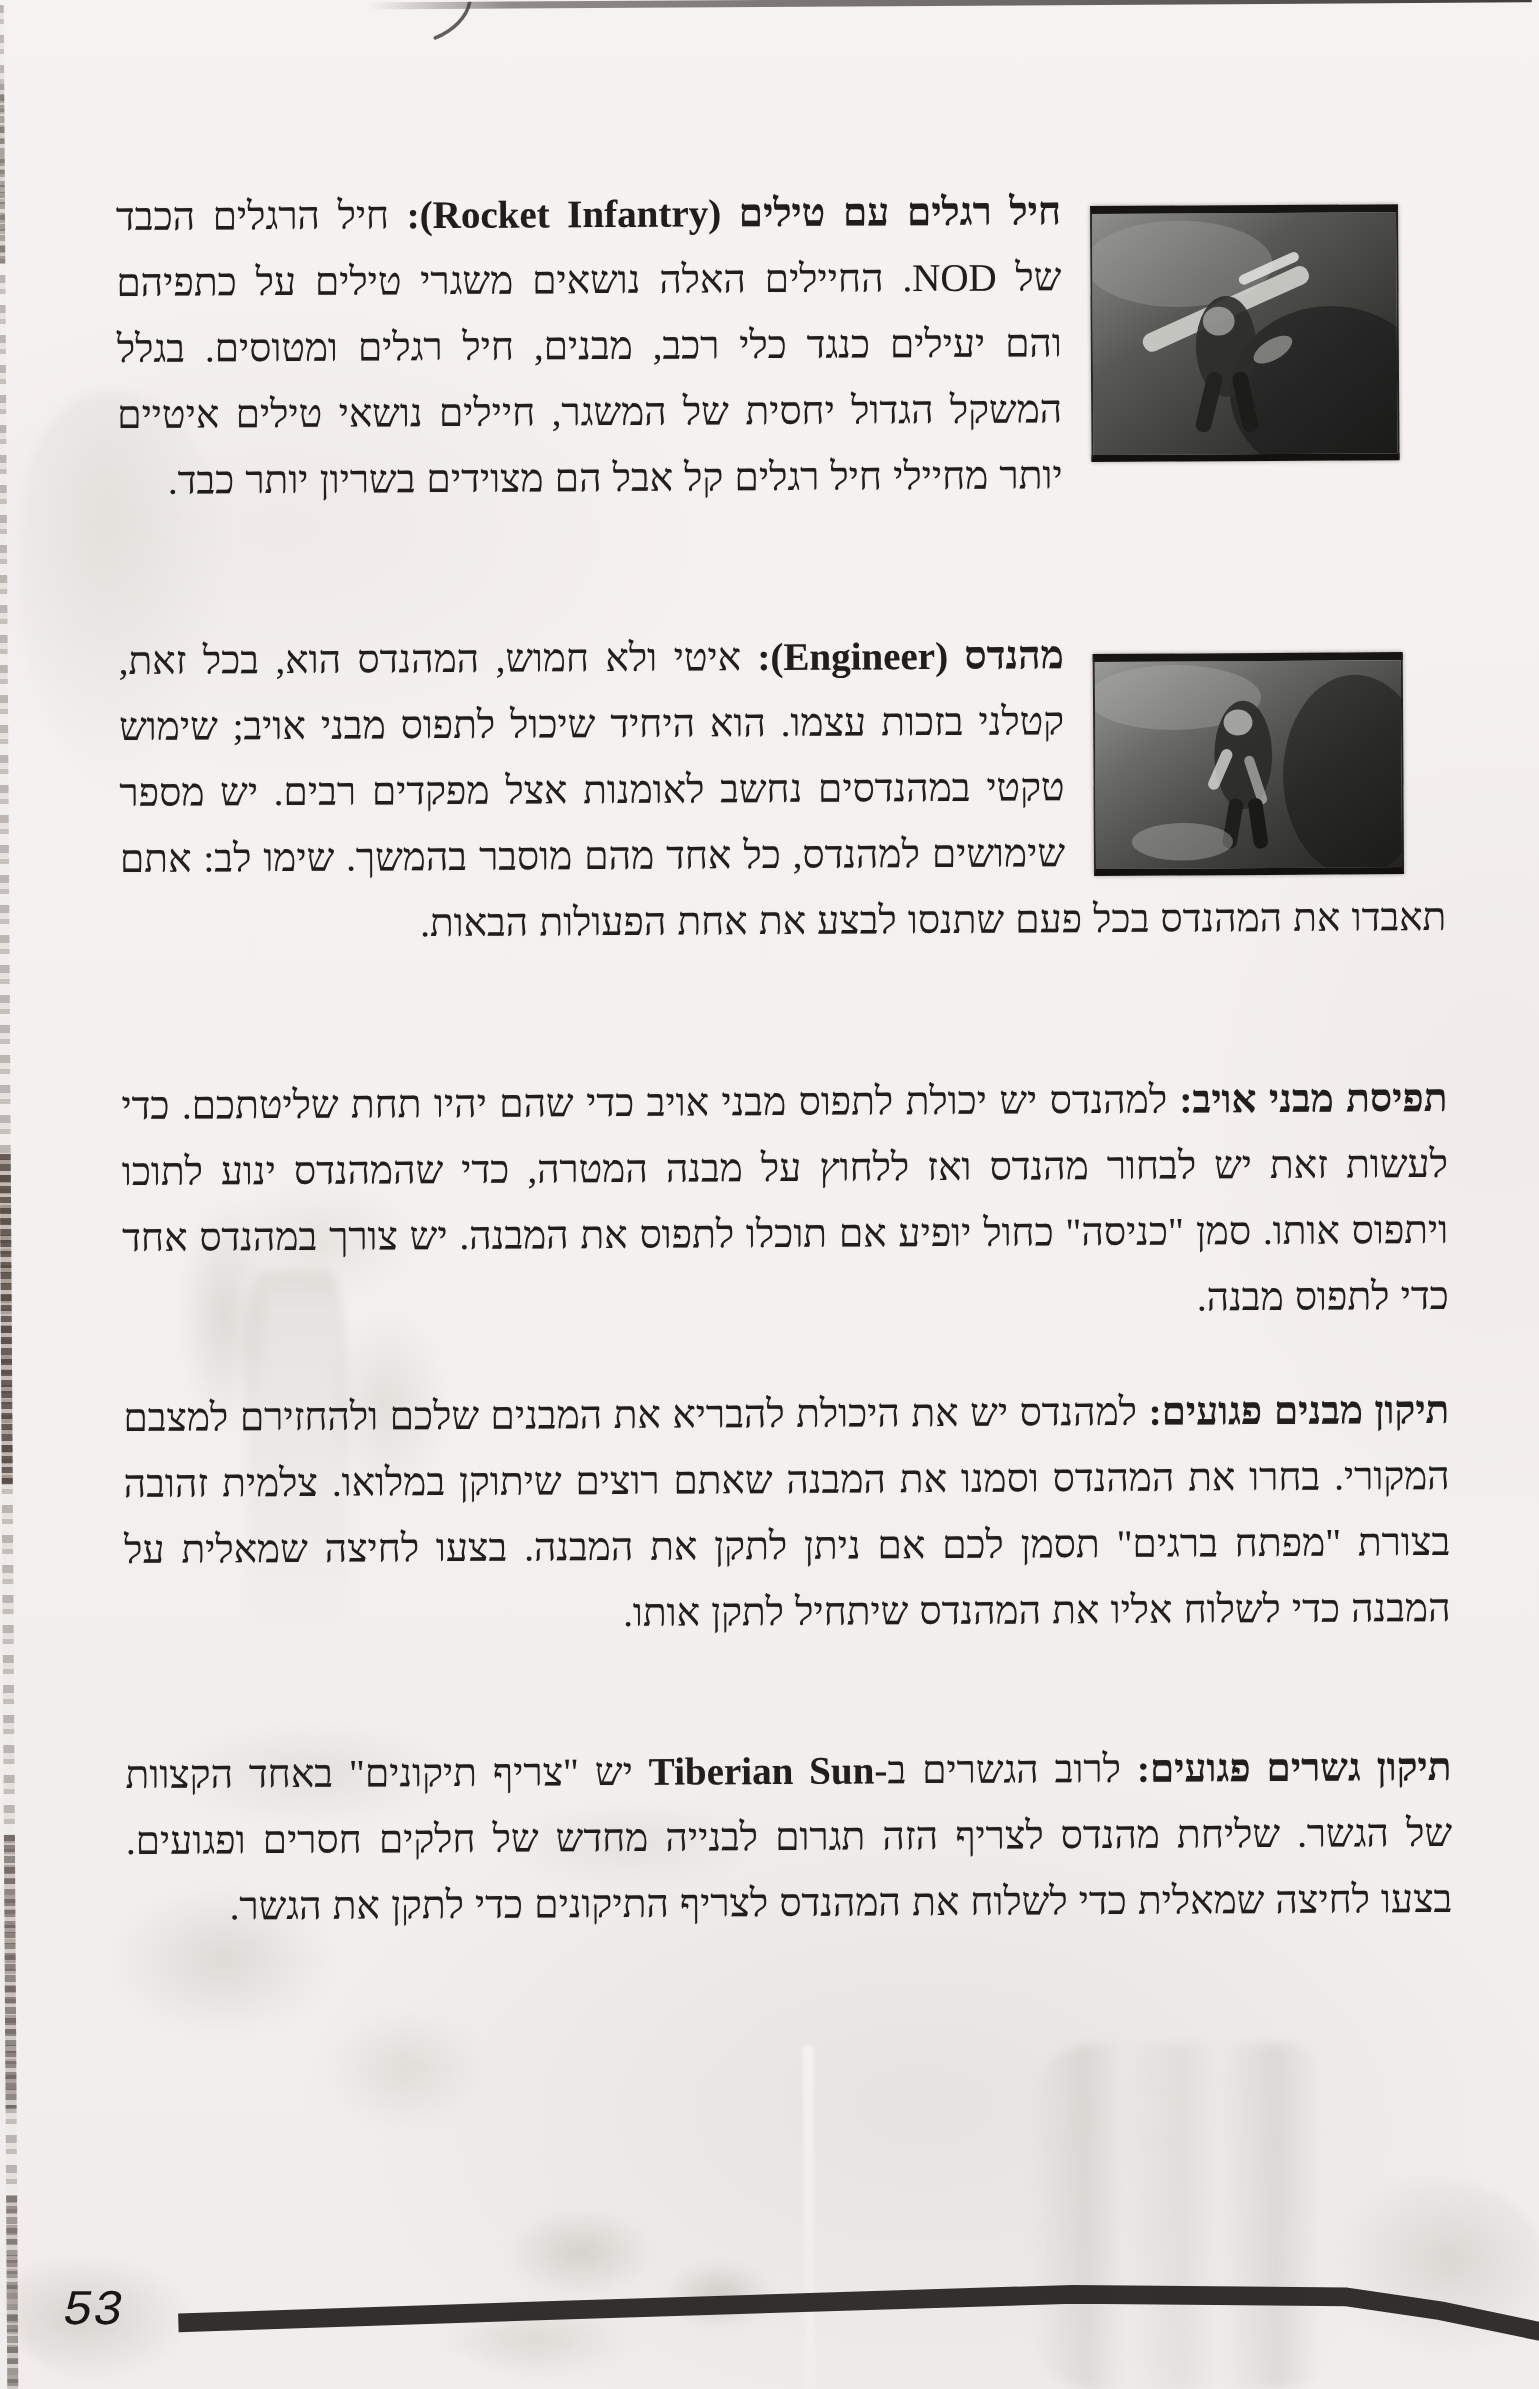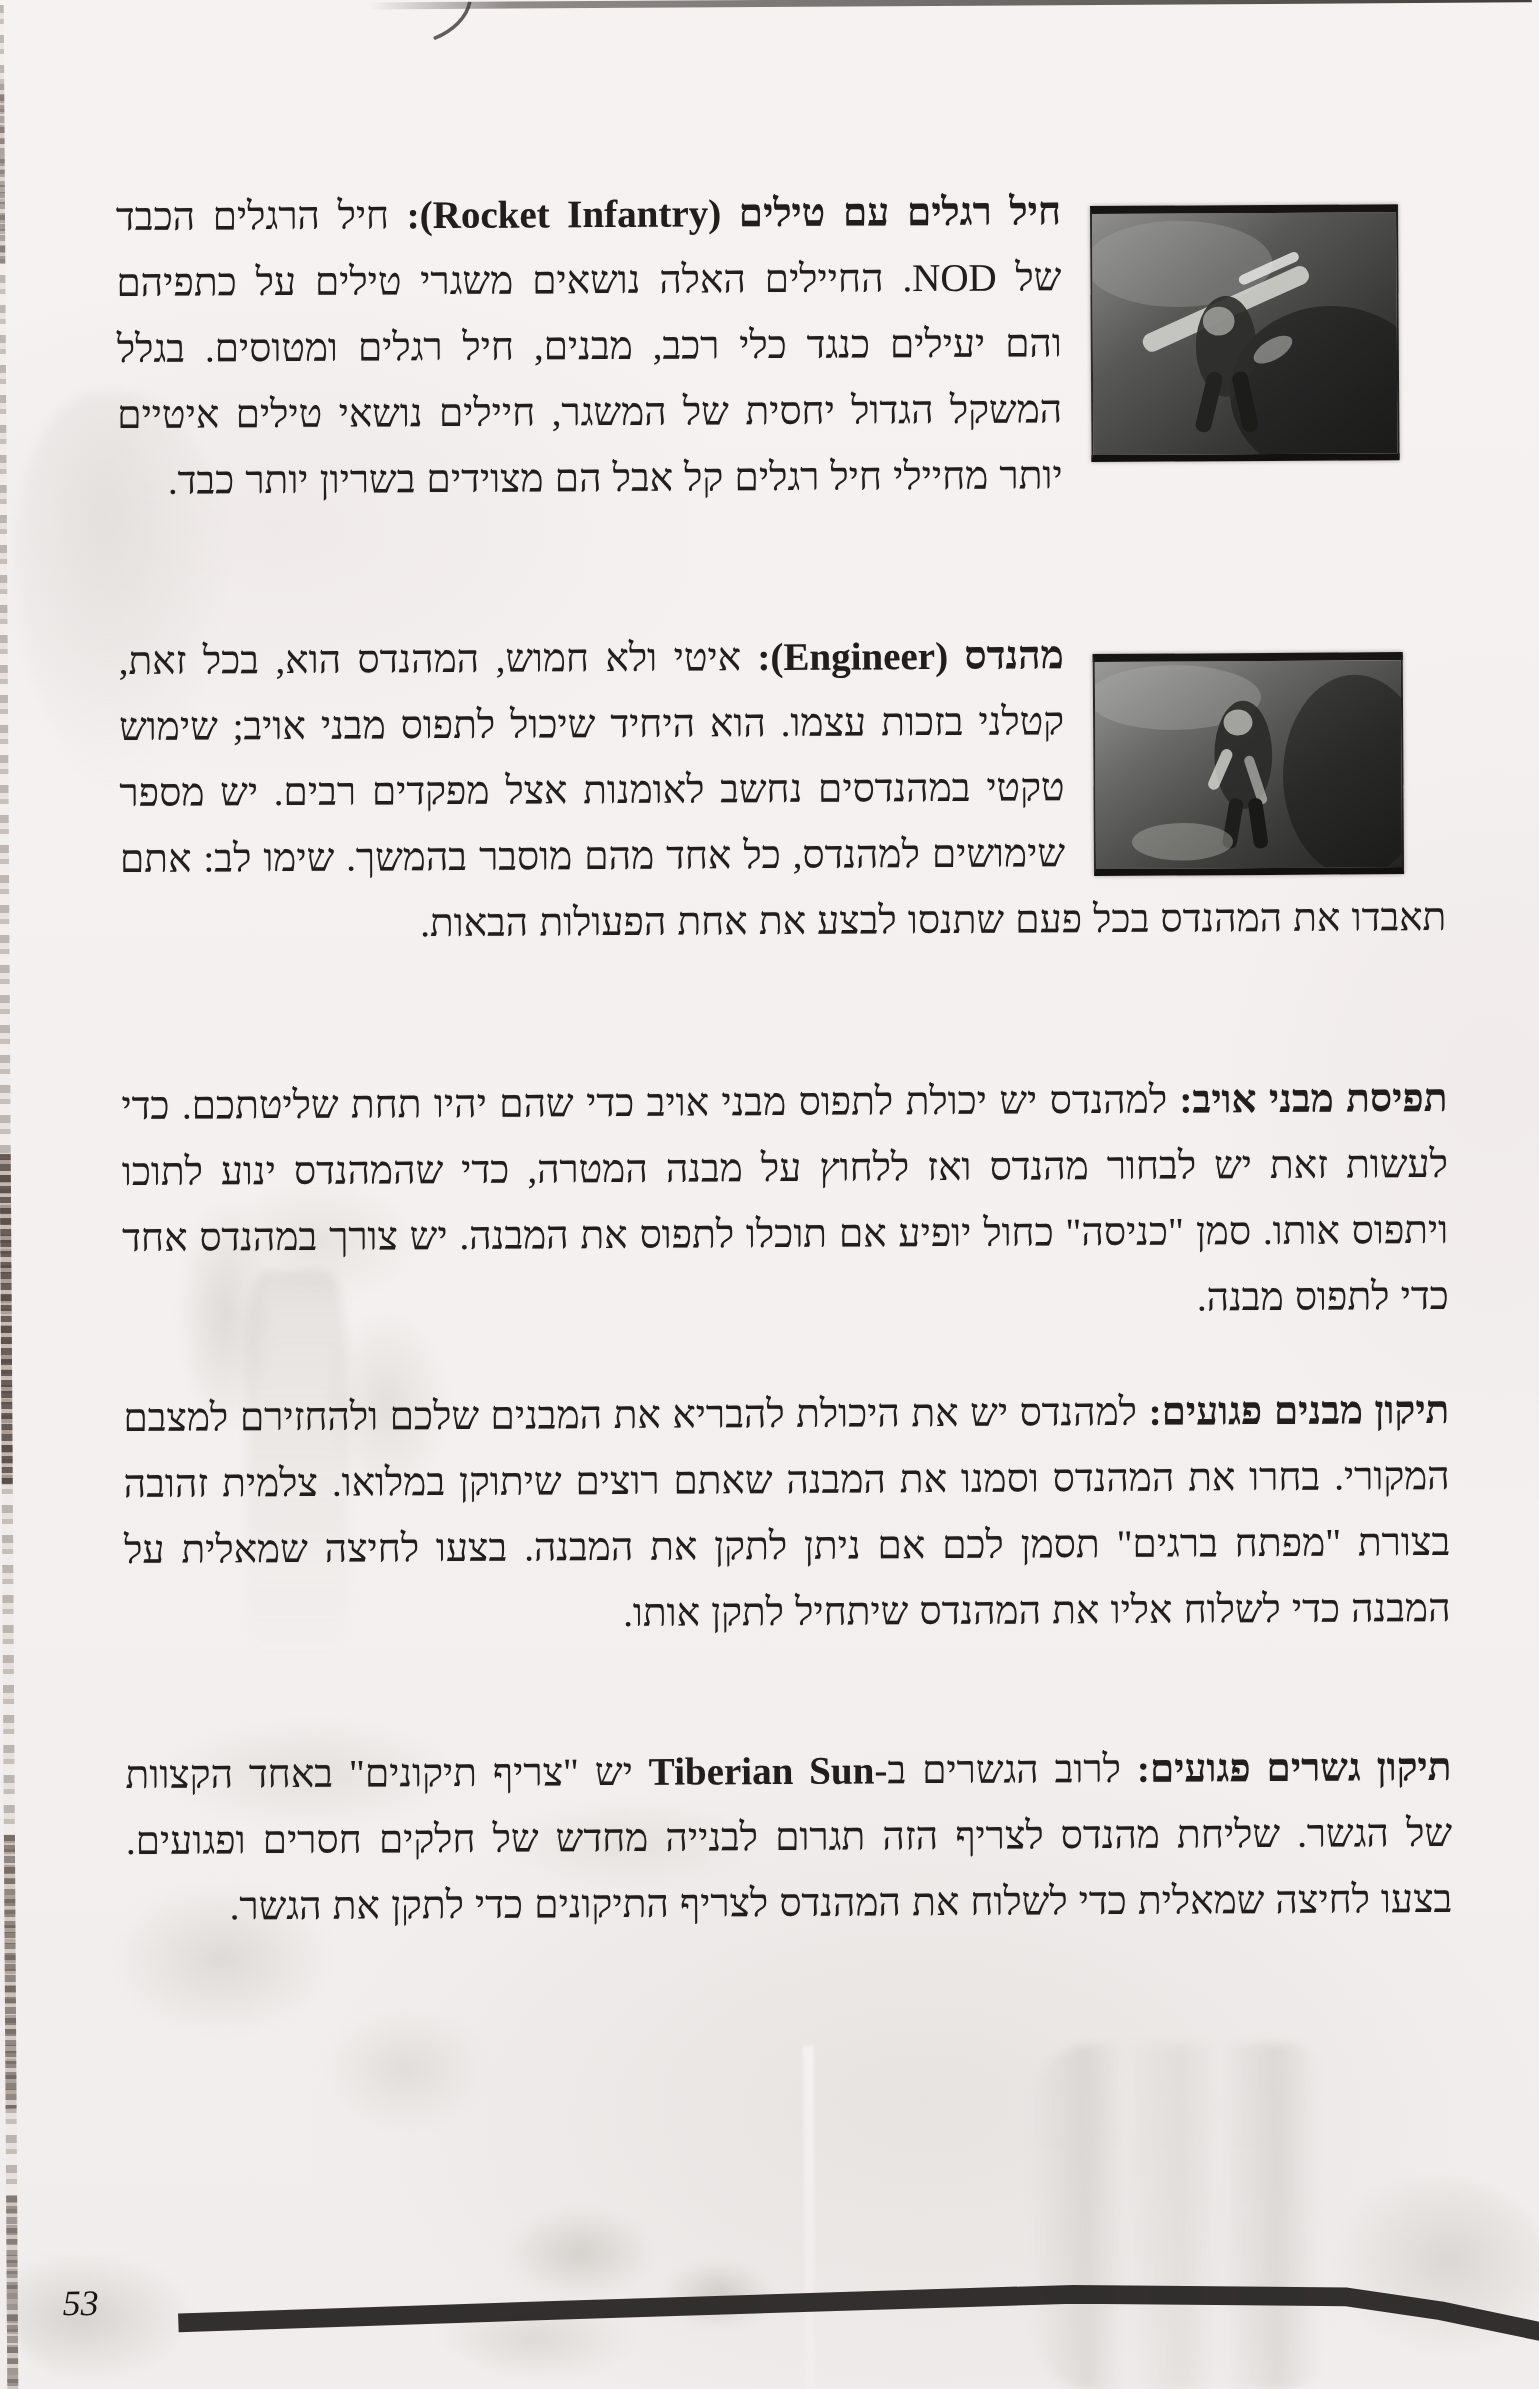--- a/index.html
+++ b/index.html
@@ -94,21 +94,21 @@
     box-shadow:0 0 4.3px rgba(0,0,0,.35);
     background:linear-gradient(150deg,#8a8a88 0%,#5d5d5b 28%,#3c3c3a 58%,#262524 100%);
   }
   .photo1{width:304px;height:241px;margin:28px 0 10px 29px;margin-right:44px;}
   .photo2{width:306px;height:207px;margin:32px 0 10px 29px;margin-right:42px;}
   .photo svg{display:block;width:100%;height:100%;}
 
   
   .page-number{
     position:absolute;left:56px;top:2278px;font-style:italic;font-weight:400;
-    font-size:36px;color:#181715;font-family:Liberation Serif, serif;
+    font-size:50px;color:#181715;font-family:Liberation Mono, monospace;
   }
   .rule-svg{position:absolute;left:0;top:2234px;width:1539px;height:156px;}
   .topcurve-svg{position:absolute;left:418px;top:0;width:79px;height:46px;}
 </style>
 </head>
 <body>
 
 <div class="page">
   <div class="content">
 

